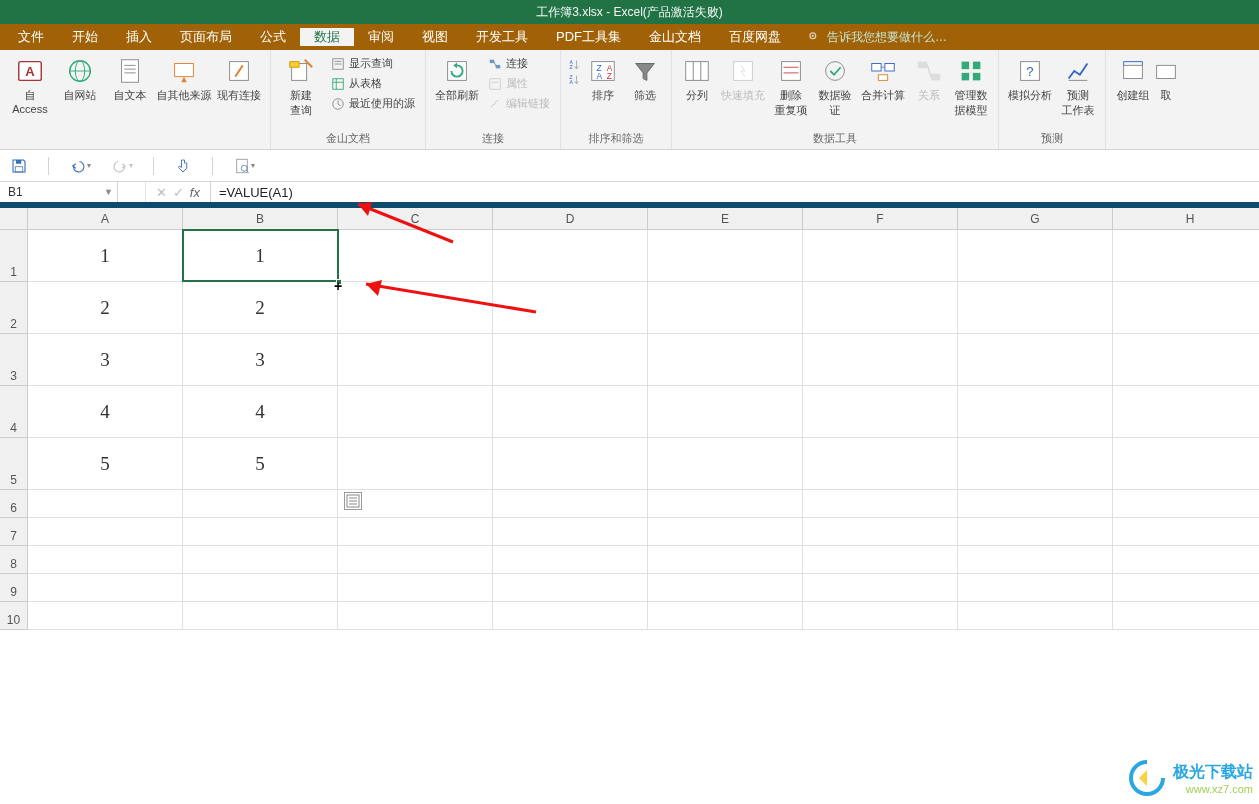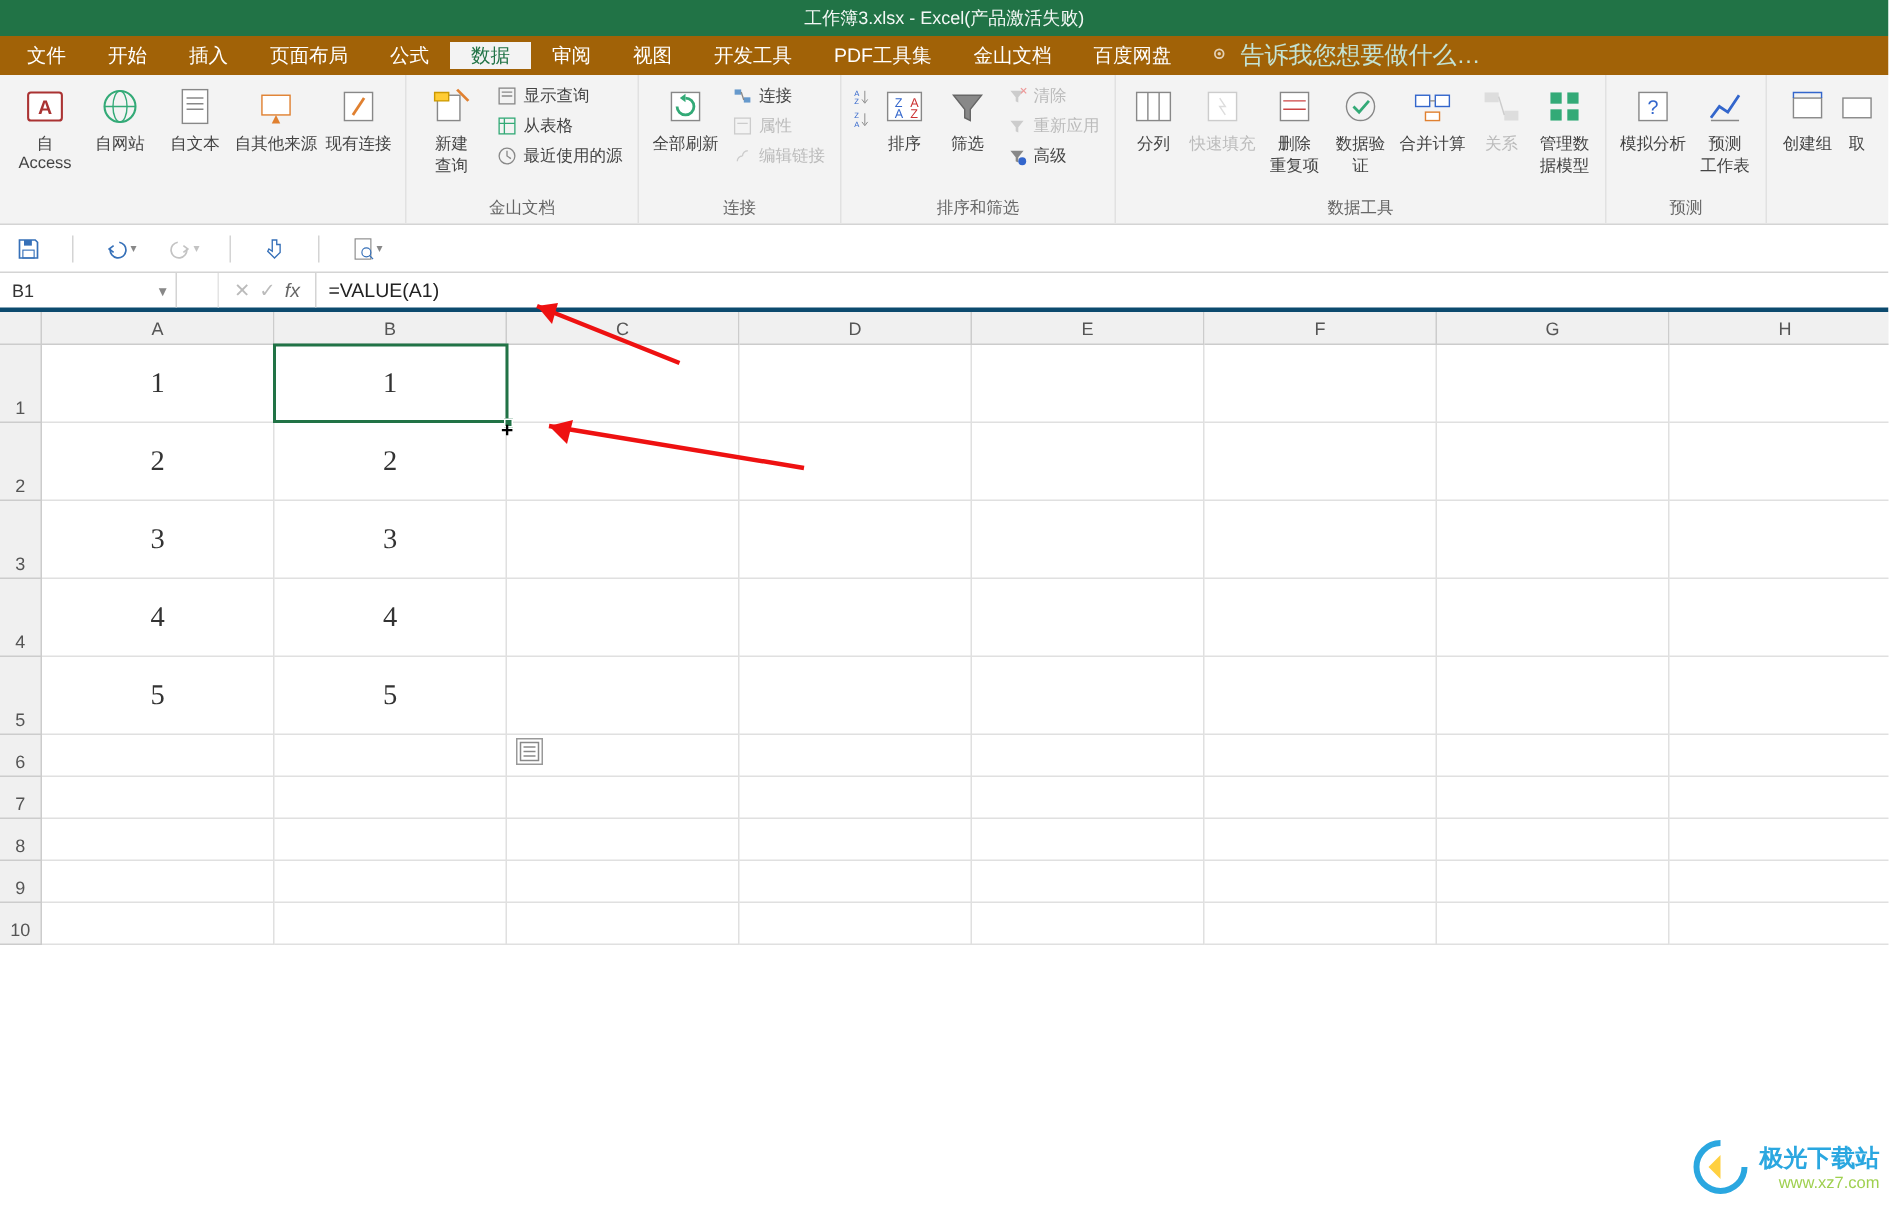--- a/index.html
+++ b/index.html
@@ -17,21 +17,21 @@
   .big-btn svg { width: 30px; height: 30px; }
   .small-stack { display:flex;flex-direction:column;gap:1px;justify-content:center;padding-top:2px; }
   .small-btn { display:flex;align-items:center;gap:4px;font-size:11px;color:#444;padding:2px 4px;cursor:pointer; white-space:nowrap; }
   .small-btn svg { width:14px;height:14px; }
   .small-btn.disabled { color:#bbb; cursor:default;}
   .big-btn.disabled { color:#bbb; cursor:default;}
   .qat { height: 32px; background:#fff; border-bottom:1px solid #d4d4d4; display:flex; align-items:center; gap:20px; padding-left:10px;}
   .qat-btn { cursor:pointer; color:#217346; display:flex;align-items:center; }
   .qat-btn svg { width:18px;height:18px; }
   .qat-sep { width:1px;height:18px;background:#d4d4d4;}
-  .fbar { height: 26px; display:flex;align-items:stretch;border-bottom:3px solid #0c4a6e; background:#fff;}
+  .fbar { height: 26px; display:flex;align-items:stretch;border-bottom:6px solid #0c4a6e; background:#fff;}
   .name-box { width:118px;border-right:1px solid #d4d4d4;display:flex;align-items:center;padding-left:8px;font-size:12px;}
   .name-box-dd { margin-left:auto;margin-right:4px;color:#888;font-size:9px;}
   .fx-controls { display:flex;align-items:center;gap:6px;padding:0 10px;border-right:1px solid #d4d4d4;}
   .fx-controls span { font-size:13px;color:#bbb;cursor:default;}
   .fx-controls .fx { color:#666; font-style:italic;}
   .formula-input { flex:1;display:flex;align-items:center;padding-left:8px;font-size:13px;color:#222;}
   .grid-wrap { position:relative; }
   .corner { position:absolute;left:0;top:0;width:28px;height:22px;background:#f0f0f0;border-right:1px solid #ccc;border-bottom:1px solid #ccc;}
   .col-headers { position:absolute;left:28px;top:0;height:22px;display:flex;}
   .col-h { width:155px;border-right:1px solid #ccc;border-bottom:1px solid #ccc;background:#f0f0f0;display:flex;align-items:center;justify-content:center;font-size:12px;color:#555; cursor:pointer;}
@@ -40,21 +40,21 @@
   .row-h.small { height:28px;}
   .cells { position:absolute;left:28px;top:22px;}
   .row { display:flex; }
   .cell { width:155px;height:52px;border-right:1px solid #e0e0e0;border-bottom:1px solid #e0e0e0;display:flex;align-items:center;justify-content:center;font-size:19px;color:#333;font-family:"SimSun",serif;cursor:cell;}
   .cell.small { height:28px;font-size:13px;}
   .selected-cell { position:absolute;border:2px solid #217346;pointer-events:none;}
   .fill-handle { position:absolute;width:6px;height:6px;background:#217346;border:1px solid #fff;}
   .fill-cursor { position:absolute;font-size:14px;font-weight:bold;color:#000;pointer-events:none;}
   .arrow { position:absolute; pointer-events:none;}
   .autofill-tag { position:absolute;width:18px;height:18px;border:1px solid #999;background:#fff;display:flex;align-items:center;justify-content:center;font-size:10px;cursor:pointer;}
-  .tell-me { margin-left:12px; color:#c4e3d4; display:flex;align-items:center;gap:6px;font-size:16px;}
+  .tell-me { margin-left:12px; color:#c4e3d4; display:flex;align-items:center;gap:6px;font-size:12px;}
   .tell-me svg{width:14px;height:14px;opacity:.7;}
   .watermark { position:fixed;right:6px;bottom:6px;display:flex;align-items:center;gap:6px;}
   .watermark .wm-text{ display:flex;flex-direction:column;align-items:flex-end;}
   .watermark .wm1{ color:#2aa7e0;font-size:16px;font-weight:bold;}
   .watermark .wm2{ color:#9fd04f;font-size:11px;}
 </style>
 </head>
 <body>
 
 <div class="title-bar">
@@ -232,43 +232,20 @@
             <text x="20" y="24" font-size="9" fill="#c33">Z</text>
           </svg>
         <span>排序</span>
       </div>
       <div class="big-btn" style="width:40px">
         <svg viewBox="0 0 32 32">
             <path d="M6 8 L26 8 L18 18 L18 26 L14 24 L14 18 Z" fill="#888" stroke="#666"></path>
           </svg>
         <span>筛选</span>
       </div>
-      <div class="small-stack">
-        <div class="small-btn disabled">
-            <svg viewBox="0 0 16 16">
-              <path d="M3 4 L13 4 L9 9 L9 13 L7 12 L7 9 Z" fill="#ccc"></path>
-              <line x1="11" y1="2" x2="15" y2="6" stroke="#e99"></line>
-              <line x1="15" y1="2" x2="11" y2="6" stroke="#e99"></line>
-            </svg>
-            <span>清除</span>
-          </div>
-        <div class="small-btn disabled">
-            <svg viewBox="0 0 16 16">
-              <path d="M3 4 L13 4 L9 9 L9 13 L7 12 L7 9 Z" fill="#ccc"></path>
-            </svg>
-            <span>重新应用</span>
-          </div>
-        <div class="small-btn">
-            <svg viewBox="0 0 16 16">
-              <path d="M3 4 L13 4 L9 9 L9 13 L7 12 L7 9 Z" fill="#888"></path>
-              <circle cx="12" cy="12" r="3" fill="#36c"></circle>
-            </svg>
-            <span>高级</span>
-          </div>
-      </div>
     </div>
     <div class="ribbon-group-label">排序和筛选</div>
   </div>
 
   <div class="ribbon-group">
     <div class="ribbon-group-content">
       <div class="big-btn" style="width:38px">
           <svg viewBox="0 0 32 32">
             <rect x="4" y="6" width="24" height="20" fill="#fff" stroke="#888"></rect>
             <line x1="12" y1="6" x2="12" y2="26" stroke="#888"></line>

